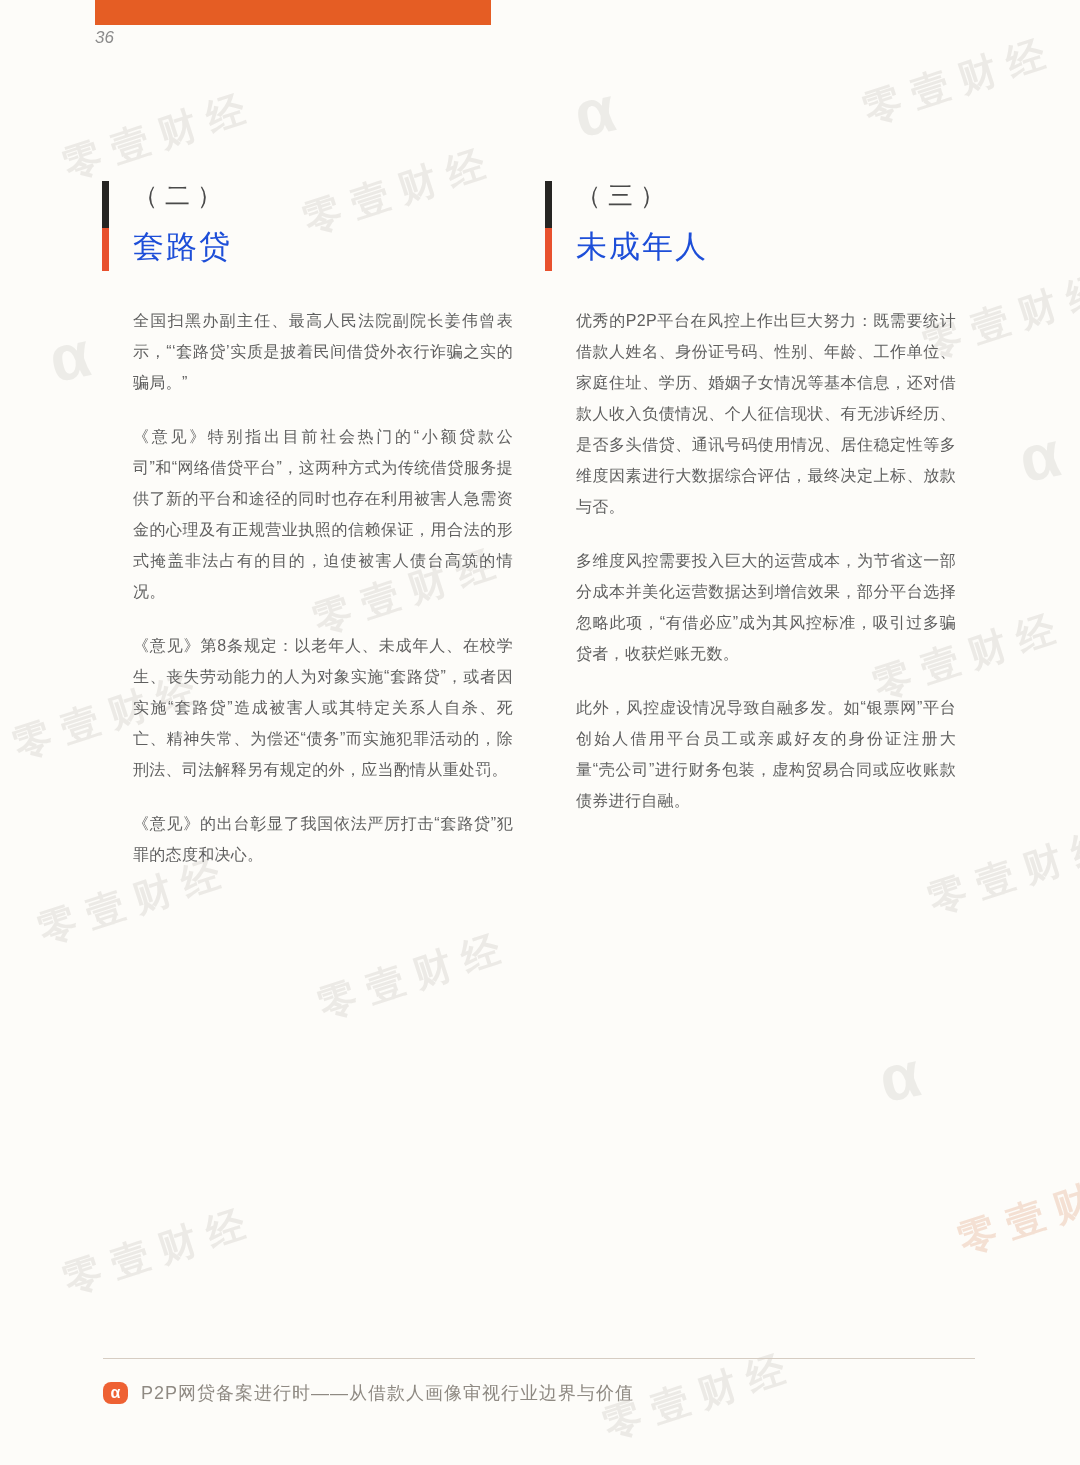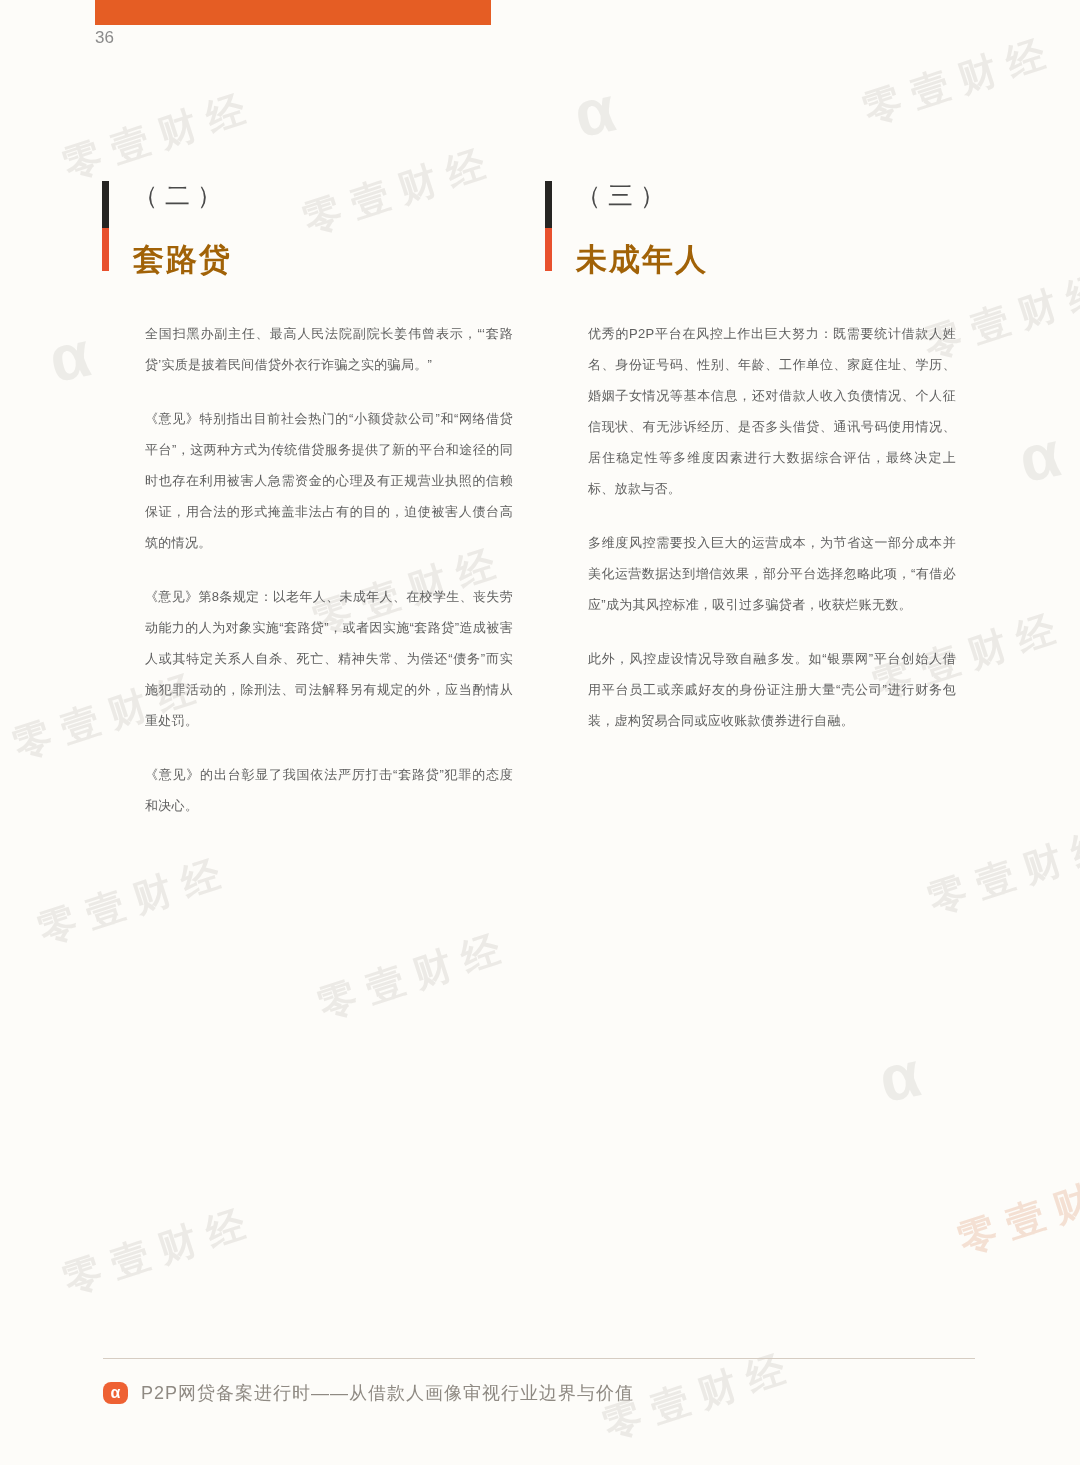--- a/index.html
+++ b/index.html
@@ -12,43 +12,43 @@
   }
   
   .wm-layer { position:absolute; inset:0; z-index:0; pointer-events:none; }
   .wm { position:absolute; white-space:nowrap; transform:rotate(-18deg); user-select:none; }
   .wm-text { font-size:38px; letter-spacing:12px; color:#eceae6; font-weight:bold; }
   .wm-logo { font-size:64px; color:#edecE8; color:#edece8; font-weight:bold; transform:rotate(-12deg); }
   .wm-warm { color:#f4e0d3; }
 
   
   .top-bar { position:absolute; left:95px; top:0; width:396px; height:25px; background:#e55d24; z-index:2; }
-  .page-number { position:absolute; left:95px; top:28px; font-size:17px; color:#8b8b8b; z-index:2; }
+  .page-number { position:absolute; left:95px; top:28px; font-size:17px; color:#8b8b8b; z-index:2;font-style:italic; }
 
   
   .section { position:absolute; top:178px; width:412px; z-index:2; }
   .section-left  { left:102px; }
   .section-right { left:545px; }
 
   .accent { position:absolute; left:0; top:3px; width:7px; height:90px; }
   .accent-top    { display:block; height:47px; background:#262523; }
   .accent-bottom { display:block; height:43px; background:#e8512e; }
 
   .sec-index {
     margin-left:31px; padding-top:1px;
     font-size:25px; color:#4a4a4a; letter-spacing:7px;
   }
   .sec-title {
-    margin:27px 0 0 31px;
-    font-size:31px; color:#a16207; font-weight:700; letter-spacing:2px;
+    margin:14px 0 0 31px;
+    font-size:31px; color:#1d4ed8; font-weight:400; letter-spacing:2px;
   }
   .sec-body { margin:37px 0 0 31px; width:380px; }
   .sec-body p {
-    margin:0 0 23px 12px;
-    font-size:13px; line-height:31px;
+    margin:0 0 23px 0;
+    font-size:16px; line-height:31px;
     color:#5f5f5f; letter-spacing:0.3px;
     text-align:justify; text-justify:inter-ideograph;
   }
 
   
   .footer-rule { position:absolute; left:103px; top:1358px; width:872px; height:1px; background:#d6cdc3; z-index:2; }
   .footer { position:absolute; left:103px; top:1381px; display:flex; align-items:center; gap:13px; z-index:2; }
   .footer-logo {
     width:25px; height:22px; border-radius:8px;
     background:#ee6133;

